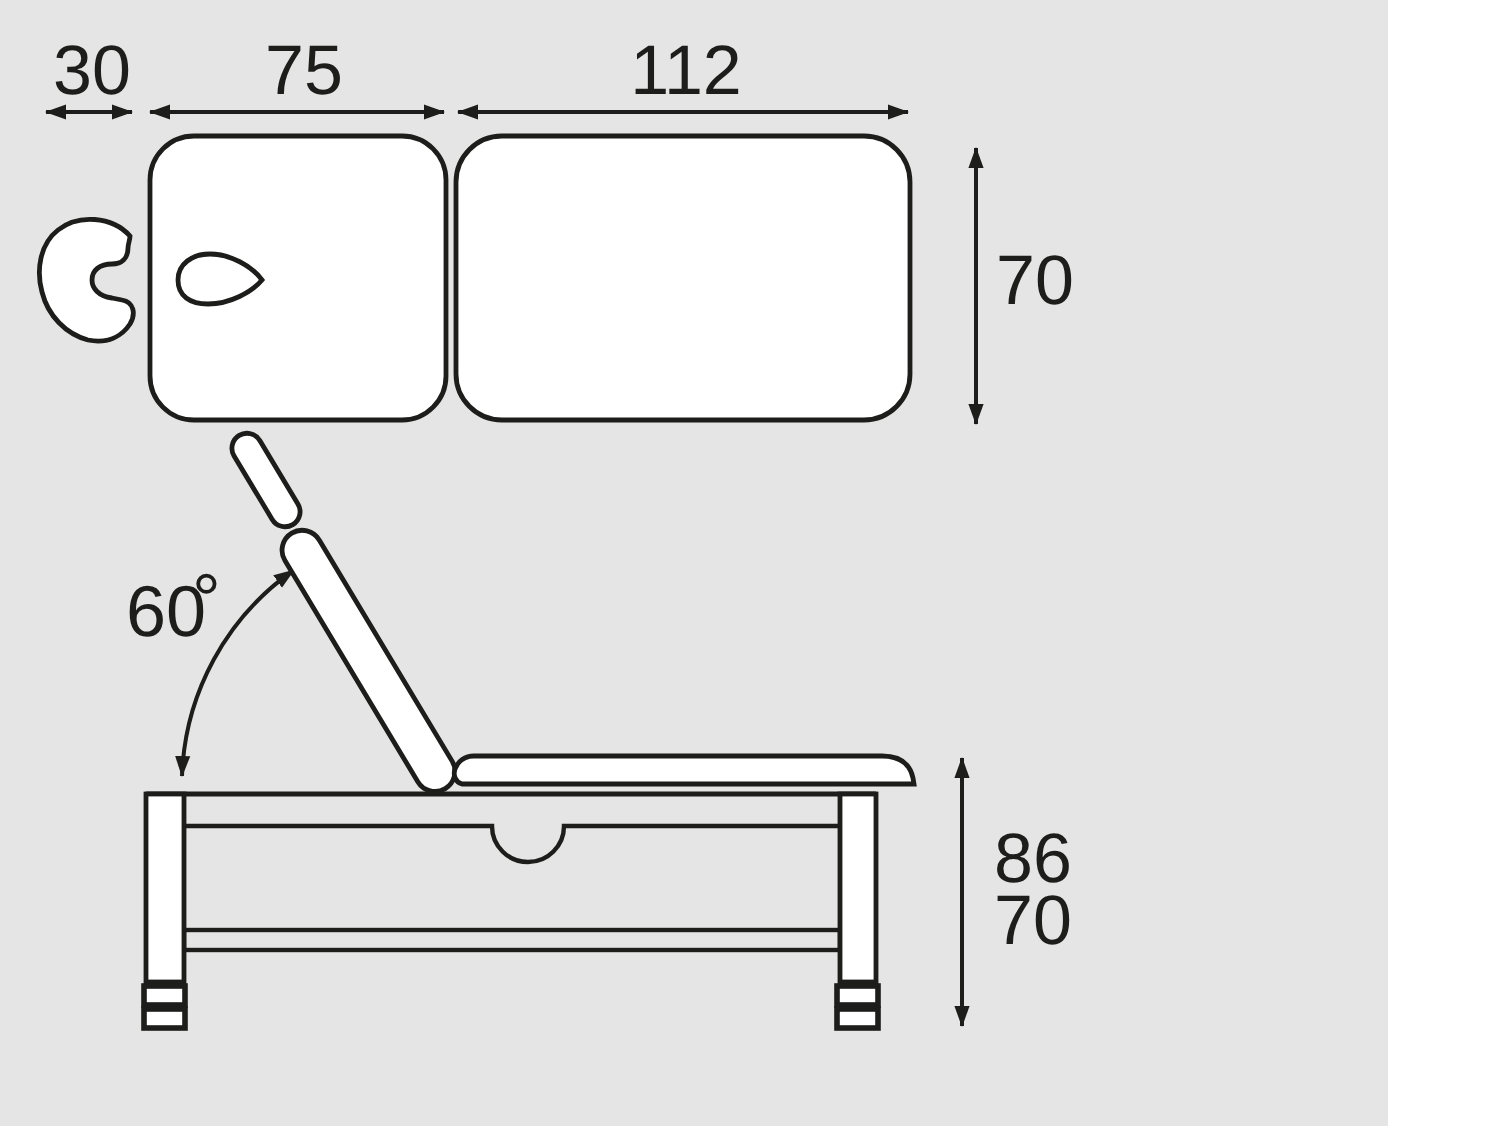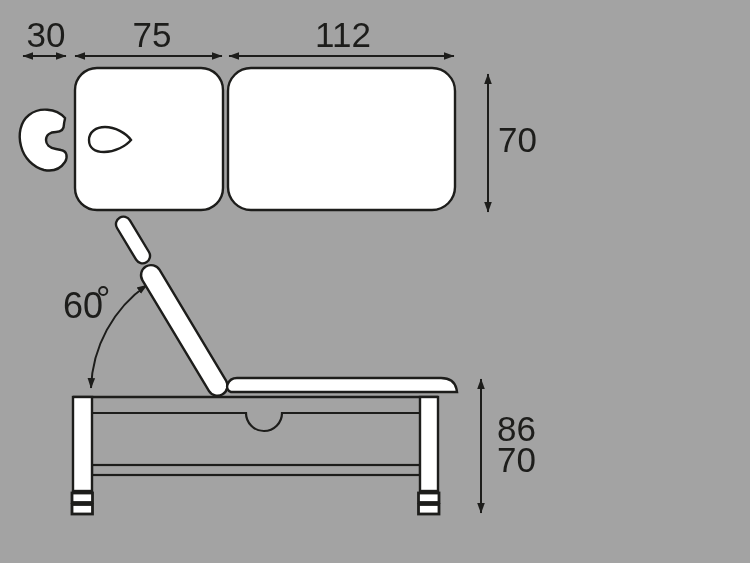--- a/index.html
+++ b/index.html
@@ -2,23 +2,23 @@
 <html><head>
 <meta charset="utf-8">
 <style>
   html, body {
     margin: 0;
     padding: 0;
     background: #ffffff;
   }
   .canvas {
     position: relative;
-    width: 750px;
+    width: 694px;
     height: 563px;
-    background: #a3a3a3;
+    background: #e5e5e5;
     overflow: hidden;
   }
   svg {
     display: block;
   }
   .dim-label {
     font-family: "Liberation Sans", "DejaVu Sans", sans-serif;
     font-size: 35px;
     fill: #1d1d1b;
   }

